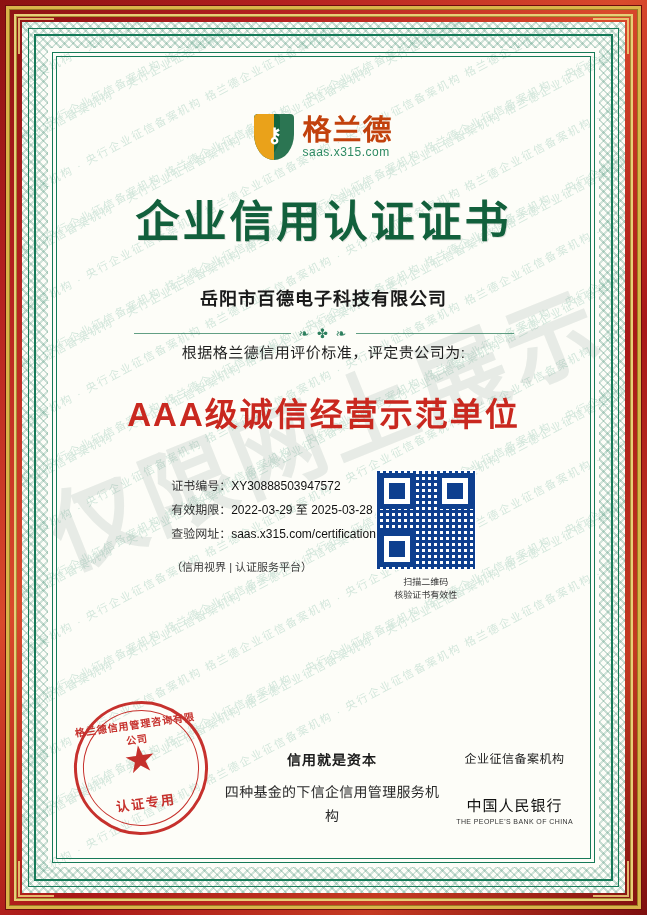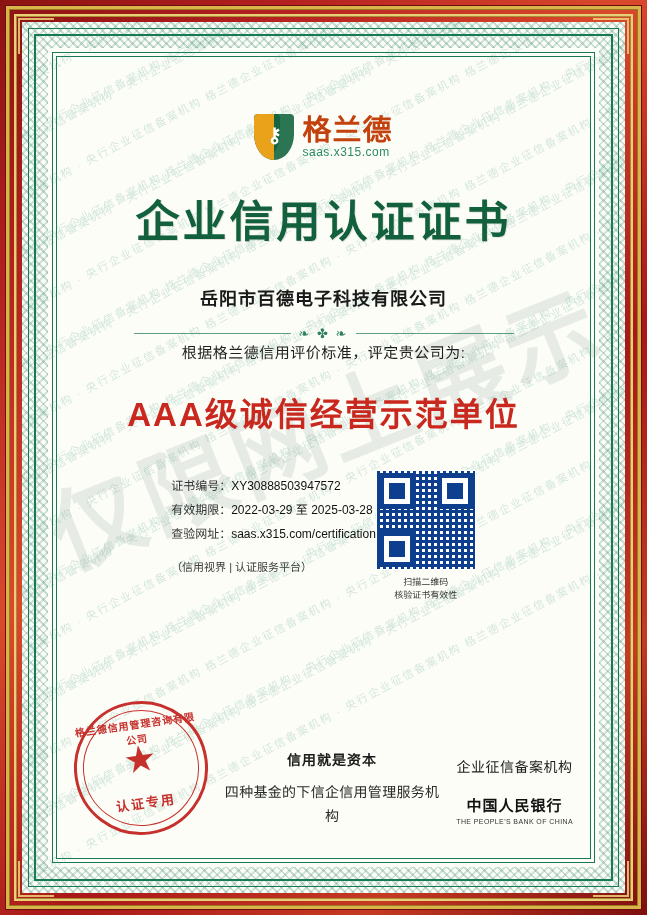--- a/index.html
+++ b/index.html
@@ -326,28 +326,28 @@
     color: #2a2a2a;
     line-height: 1.7;
     letter-spacing: .3px;
   }
   .footer-right {
     text-align: center;
     flex: 0 0 auto;
     padding-bottom: 10px;
   }
   .fr-label {
-    font-size: 14px;
+    font-size: 12px;
     color: #222;
-    margin-bottom: 18px;
+    margin-bottom: 28px;
     letter-spacing: .5px;
   }
   .fr-bank {
     font-size: 15px;
-    font-weight: bold;
+    font-weight: normal;
     color: #111;
     letter-spacing: 1px;
   }
   .fr-bank-en {
     font-size: 7px;
     color: #333;
     letter-spacing: .4px;
     margin-top: 3px;
   }
 </style>

